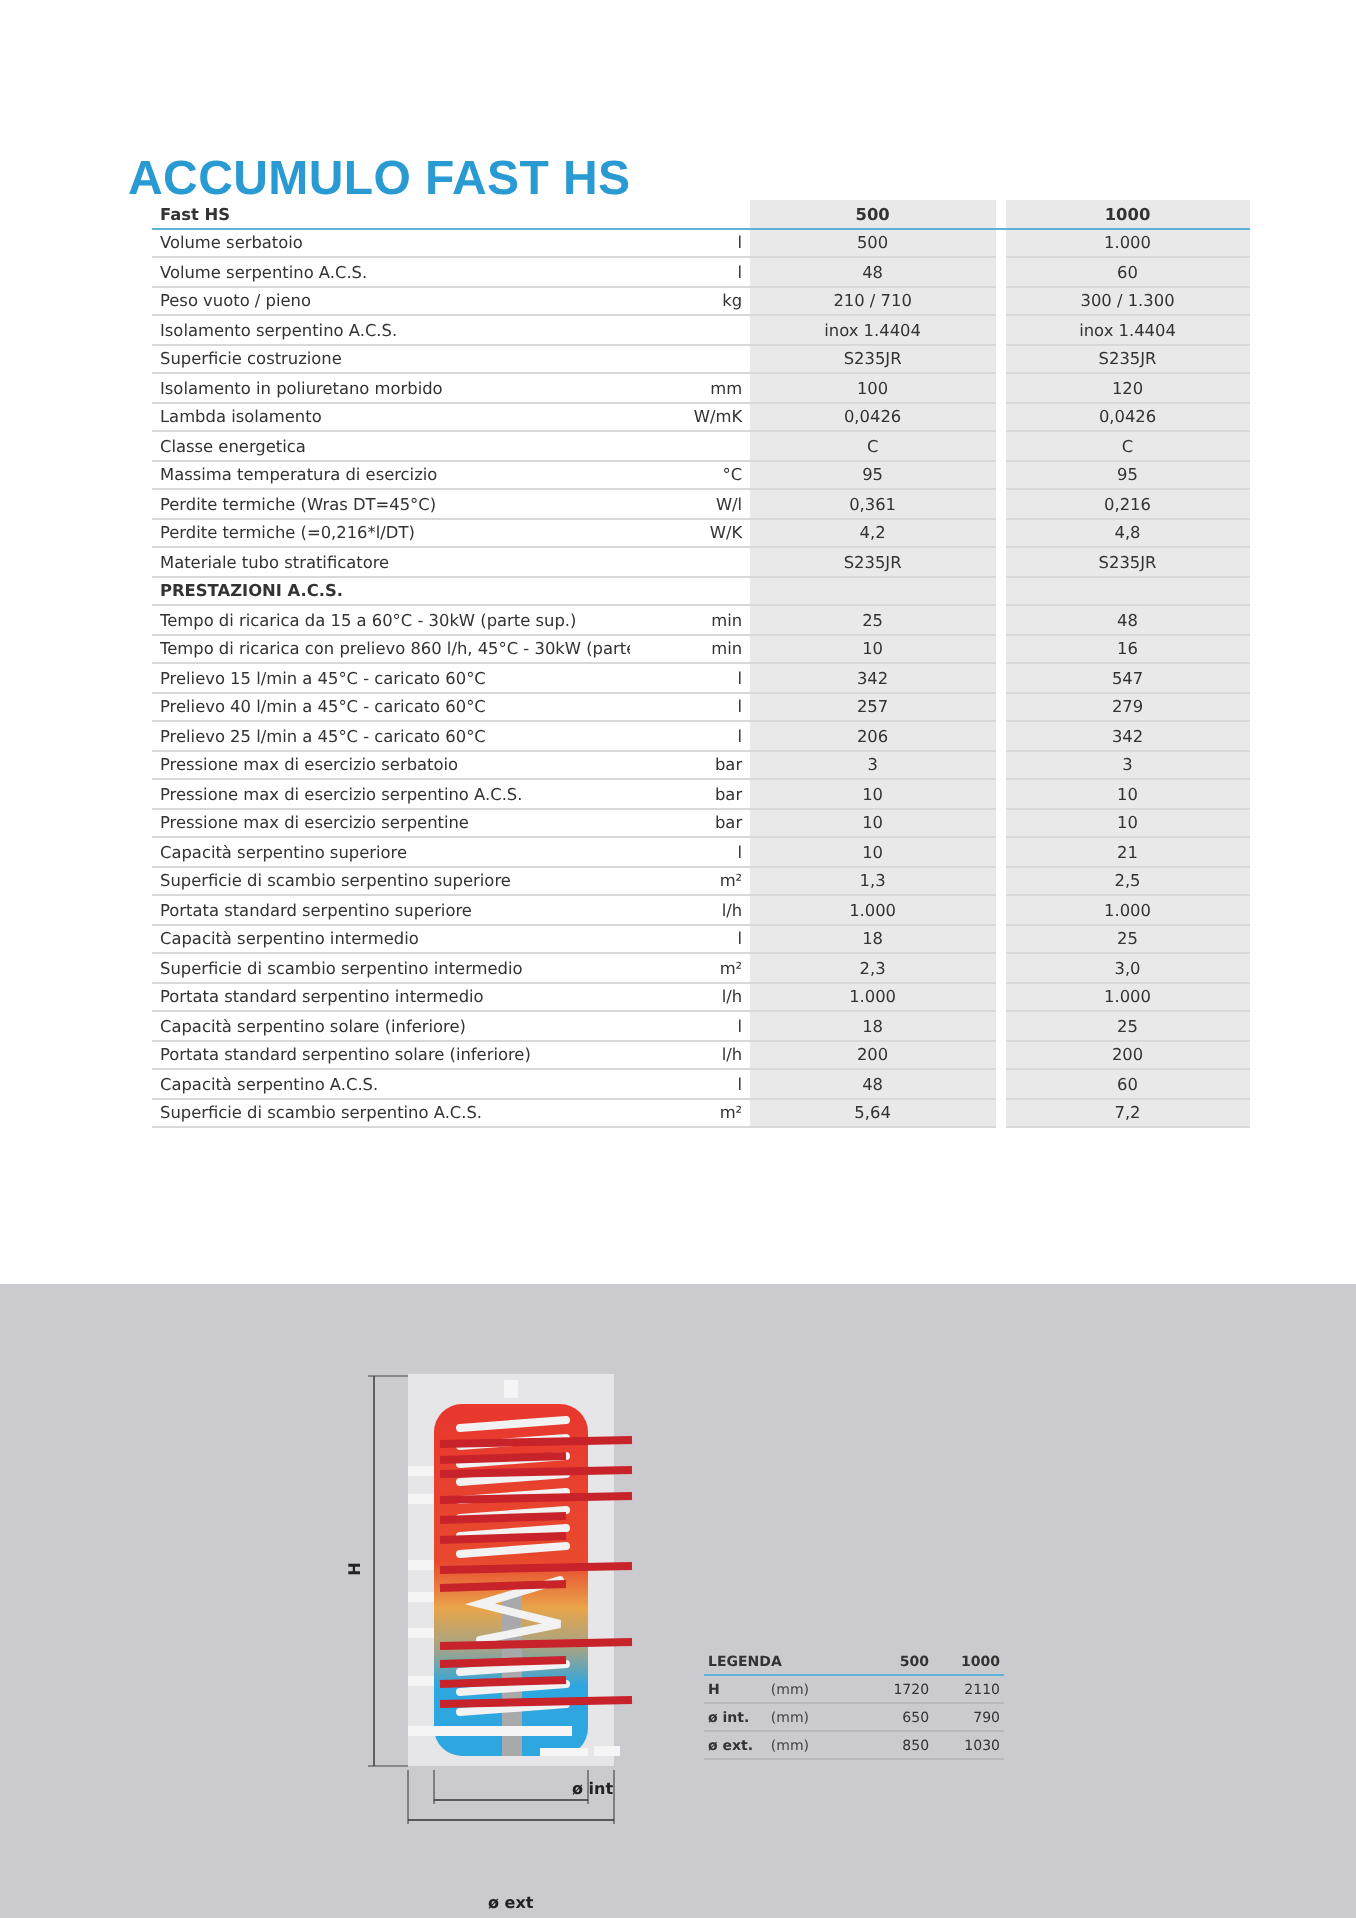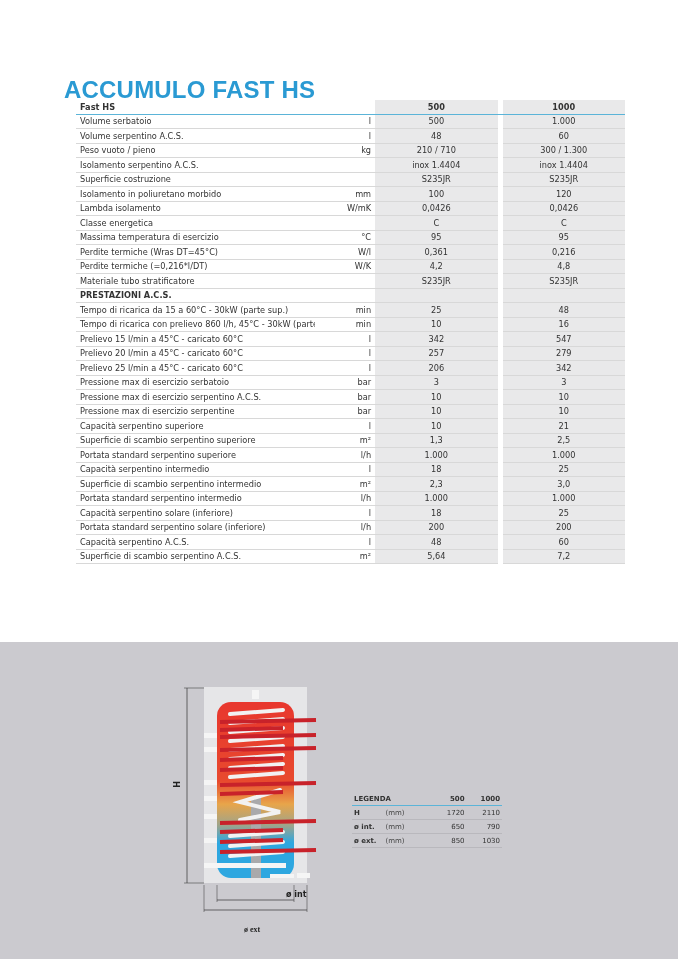--- a/index.html
+++ b/index.html
@@ -14,21 +14,21 @@
   table.spec td.unit { width:60px; text-align:right; color:#333; }
   table.spec td.v { text-align:center; background:#e9e9ea; color:#333; }
   table.spec td.gap { width:5px; padding:0; background:#fff; border-bottom:none; }
   table.spec col.c1 { width:238px; } table.spec col.c2 { width:60px; }
   table.spec col.cv { width:122px; } table.spec col.cg { width:5px; }
   table.spec tr.head td { font-weight:bold; border-bottom:1.5px solid #5bb4d8; }
   table.spec tr.head td.gap { border-bottom:1.5px solid #5bb4d8; }
   table.spec tr.section td.lbl { font-weight:bold; }
   .band { position:absolute; left:0; top:642px; width:678px; height:317px; background:#cbcacf; }
   .diagram { position:absolute; left:170px; top:680px; width:150px; height:240px; }
-  .legend { position:absolute; left:352px; top:792px; width:150px; font-size:7px; font-family:"DejaVu Sans", sans-serif; color:#333; border-collapse:collapse; }
+  .legend { position:absolute; left:352px; top:824px; width:150px; font-size:7px; font-family:"DejaVu Sans", sans-serif; color:#333; border-collapse:collapse; }
   .legend td { padding:1px 2px; height:11px; border-bottom:1px solid #b9b8bd; }
   .legend tr.lh td { font-weight:bold; border-bottom:1.5px solid #5bb4d8; }
   .legend td.k { font-weight:bold; width:28px; }
   .legend td.u { width:45px; color:#444; }
   .legend td.n { text-align:right; width:32px; }
   .dimlbl { position:absolute; font-size:8px; font-weight:bold; color:#222; font-family:"DejaVu Sans", sans-serif; }
 </style>
 </head>
 <body>
 
@@ -156,21 +156,21 @@
         <td class="v">16</td>
       </tr>
       <tr>
         <td class="lbl">Prelievo 15 l/min a 45°C - caricato 60°C</td>
         <td class="unit">l</td>
         <td class="v">342</td>
         <td class="gap"></td>
         <td class="v">547</td>
       </tr>
       <tr>
-        <td class="lbl">Prelievo 20 l/min a 45°C - caricato 60°C</td>
+        <td class="lbl">Prelievo 40 l/min a 45°C - caricato 60°C</td>
         <td class="unit">l</td>
         <td class="v">257</td>
         <td class="gap"></td>
         <td class="v">279</td>
       </tr>
       <tr>
         <td class="lbl">Prelievo 25 l/min a 45°C - caricato 60°C</td>
         <td class="unit">l</td>
         <td class="v">206</td>
         <td class="gap"></td>
@@ -340,21 +340,21 @@
   <line x1="47" y1="220" x2="124" y2="220" stroke="#333" stroke-width="0.7"></line>
   <line x1="47" y1="205" x2="47" y2="222" stroke="#333" stroke-width="0.5"></line>
   <line x1="124" y1="205" x2="124" y2="222" stroke="#333" stroke-width="0.5"></line>
   <line x1="34" y1="230" x2="137" y2="230" stroke="#333" stroke-width="0.7"></line>
   <line x1="34" y1="205" x2="34" y2="232" stroke="#333" stroke-width="0.5"></line>
   <line x1="137" y1="205" x2="137" y2="232" stroke="#333" stroke-width="0.5"></line>
 </svg>
 
 <div class="dimlbl" style="left:174px;top:780px;transform:rotate(-90deg);">H</div>
 <div class="dimlbl" style="left:246px;top:890px;margin-left:40px;">ø int</div>
-<div class="dimlbl" style="left:244px;top:925px;font-family:Liberation Serif, serif;">ø ext</div>
+<div class="dimlbl" style="left:244px;top:947px;">ø ext</div>
 
 <table class="legend">
   <tbody id="legend-body">
     <tr class="lh">
       <td colspan="2">LEGENDA</td>
       <td class="n">500</td>
       <td class="n">1000</td>
     </tr>
   <tr>
         <td class="k">H</td>

